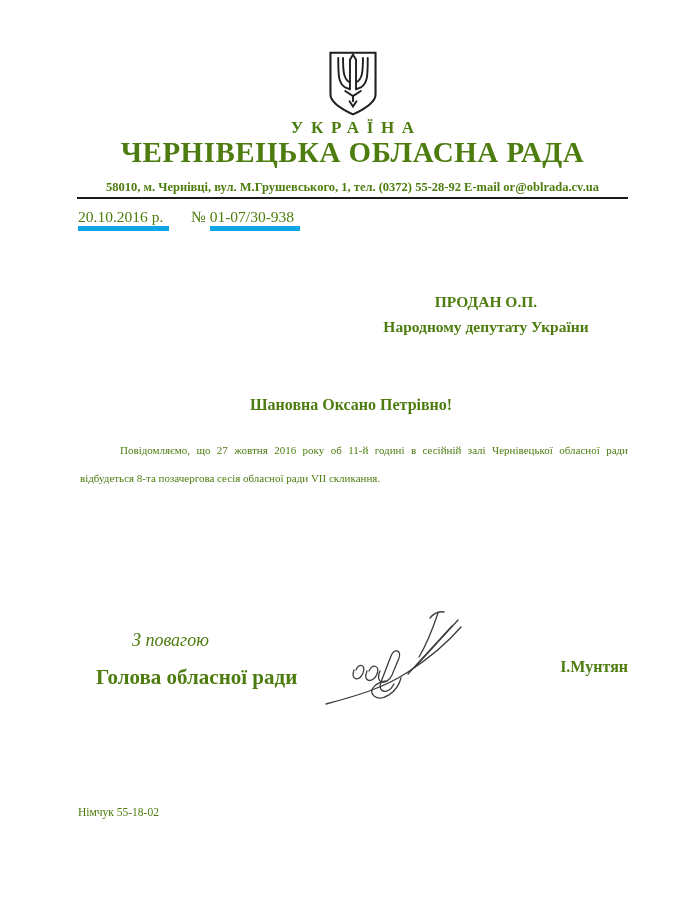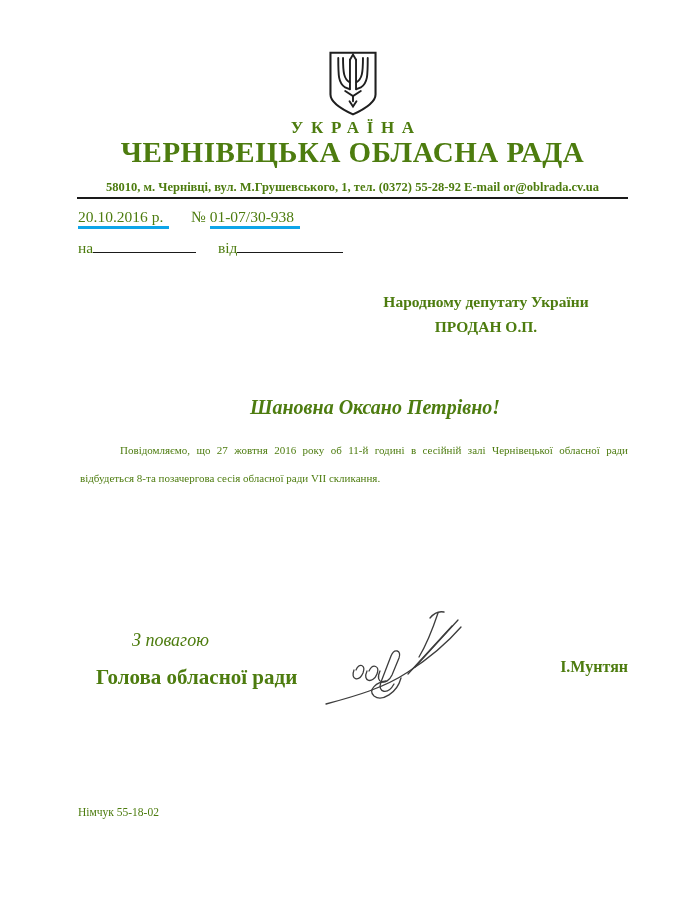--- a/index.html
+++ b/index.html
@@ -55,21 +55,21 @@
 
   
   .ref-line {
     position: absolute;
     left: 78px; top: 208px;
     font-size: 15.5px;
     white-space: nowrap;
   }
   .u-field {
     display: inline-block;
-    border-bottom: 3px solid #0ea5e9;
+    border-bottom: 5px solid #0ea5e9;
     padding-right: 6px;
   }
   .nv-line {
     position: absolute;
     left: 78px; top: 237px;
     font-size: 15.5px;
     white-space: nowrap;
   }
   .blank-field {
     display: inline-block;
@@ -89,23 +89,22 @@
     text-align: center;
     font-size: 15.5px;
     font-weight: bold;
     line-height: 25px;
   }
 
   
   .salutation {
     position: absolute;
     left: 250px; top: 396px;
-    font-size: 20px;
-    font-weight: bold;
-    font-style: italic;
+    font-size: 16px;
+    font-weight: bold;
   }
 
   
   .body-text {
     position: absolute;
     left: 80px; top: 437px;
     width: 548px;
     font-size: 11px;
     line-height: 27.5px;
     text-align: justify;
@@ -177,29 +176,24 @@
   <div class="address-line">58010, м. Чернівці, вул. М.Грушевського, 1,  тел. (0372) 55-28-92 E-mail or@oblrada.cv.ua</div>
   <div class="header-rule"></div>
 
   <div class="ref-line">
     <span class="u-field">20.10.2016 р.</span>
     <span class="nv-gap"></span>
     <span>№</span>
     <span class="u-field">01-07/30-938</span>
   </div>
 
-  <div class="nv-line">
-    <span>на</span><span class="blank-field blank-na"></span>
-    <span class="nv-gap"></span>
-    <span>від</span><span class="blank-field blank-vid"></span>
-  </div>
 
   <div class="recipient">
+    <div>ПРОДАН О.П.</div>
     <div>Народному депутату України</div>
-    <div>ПРОДАН О.П.</div>
   </div>
 
   <div class="salutation">Шановна Оксано Петрівно!</div>
 
   <div class="body-text">
     <p>Повідомляємо, що 27 жовтня 2016 року об 11-й годині в сесійній залі Чернівецької обласної ради відбудеться 8-та позачергова сесія обласної ради VII скликання.</p>
   </div>
 
   <div class="closing">З повагою</div>
   <div class="sig-title">Голова обласної ради</div>

